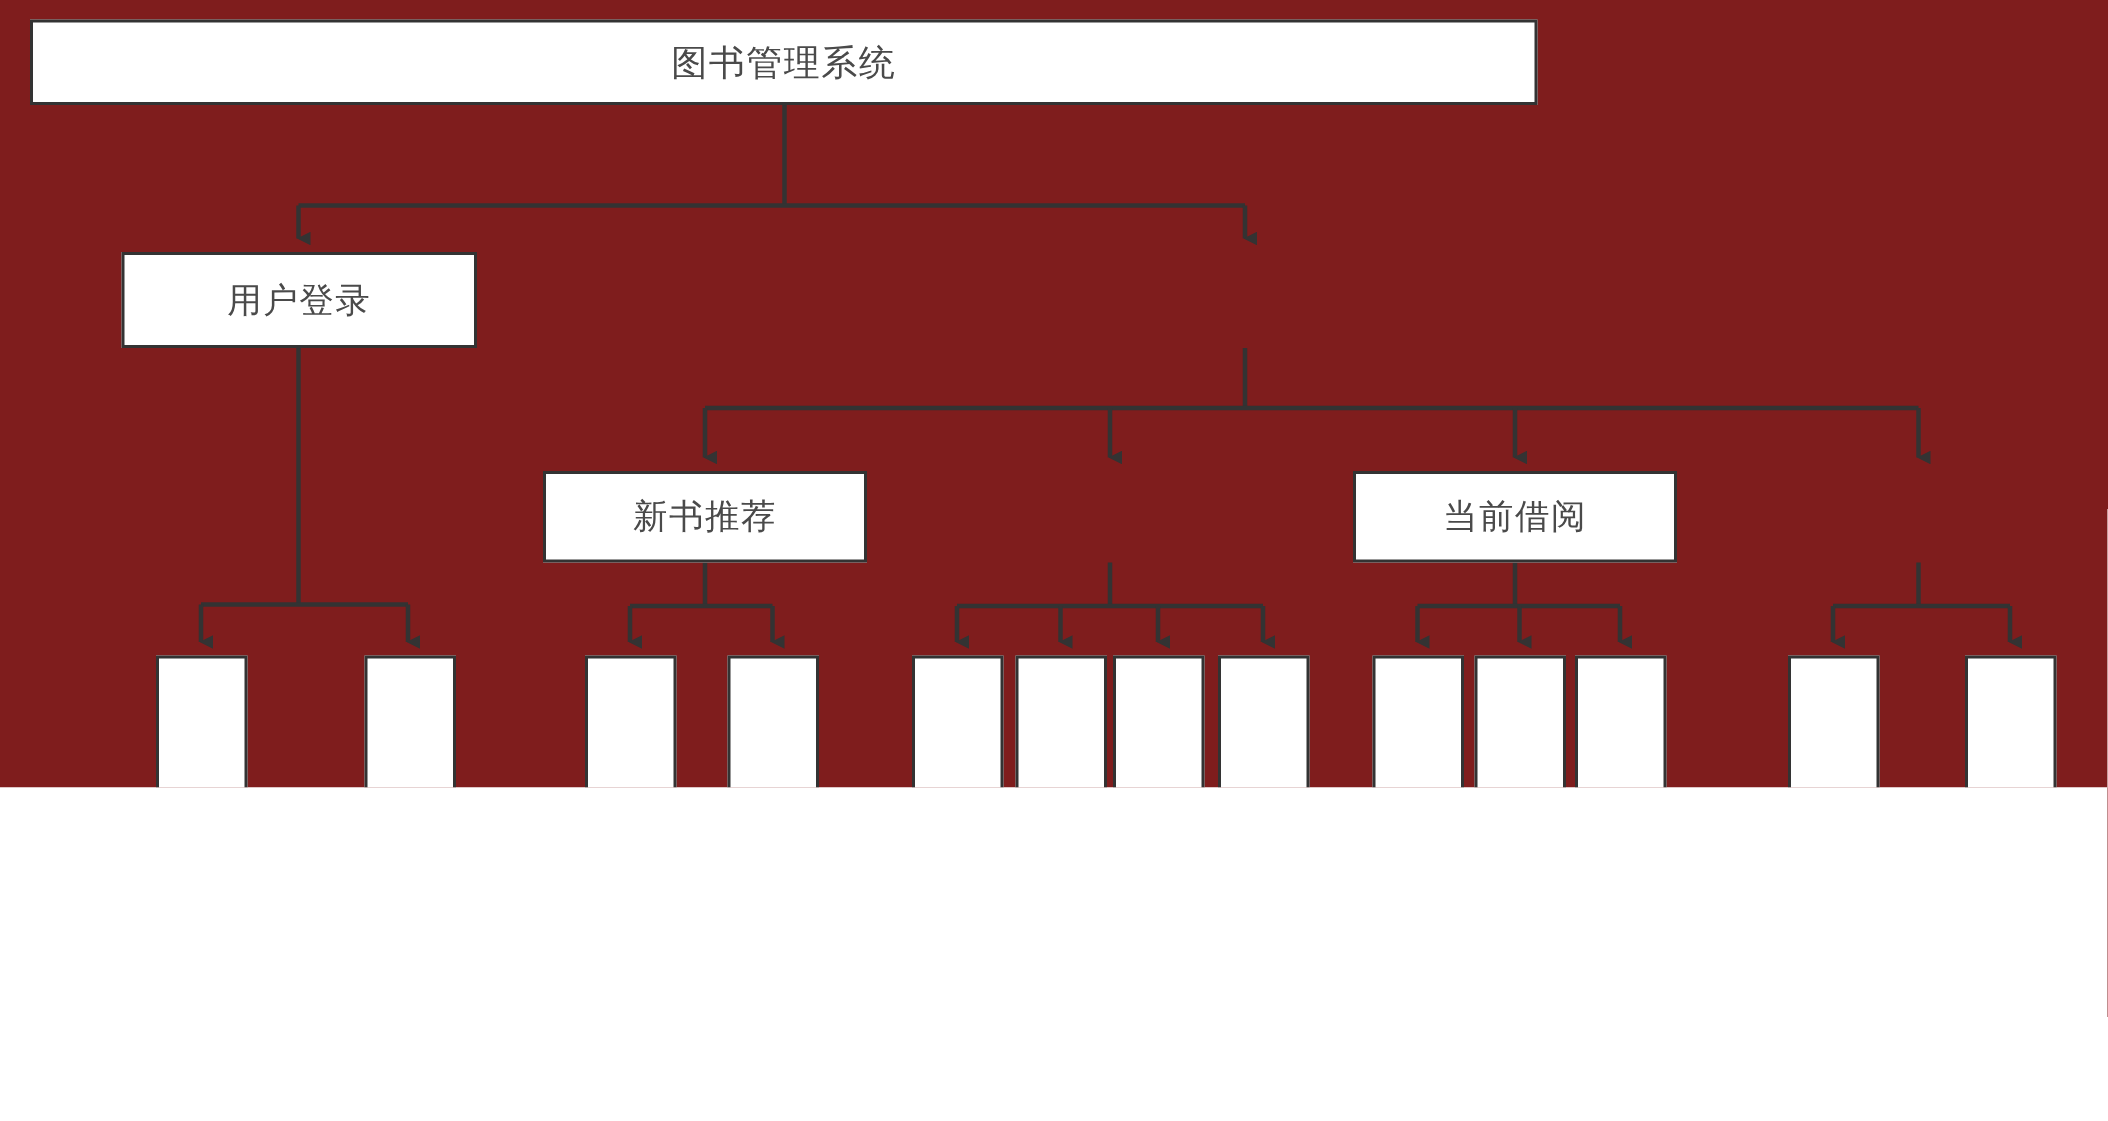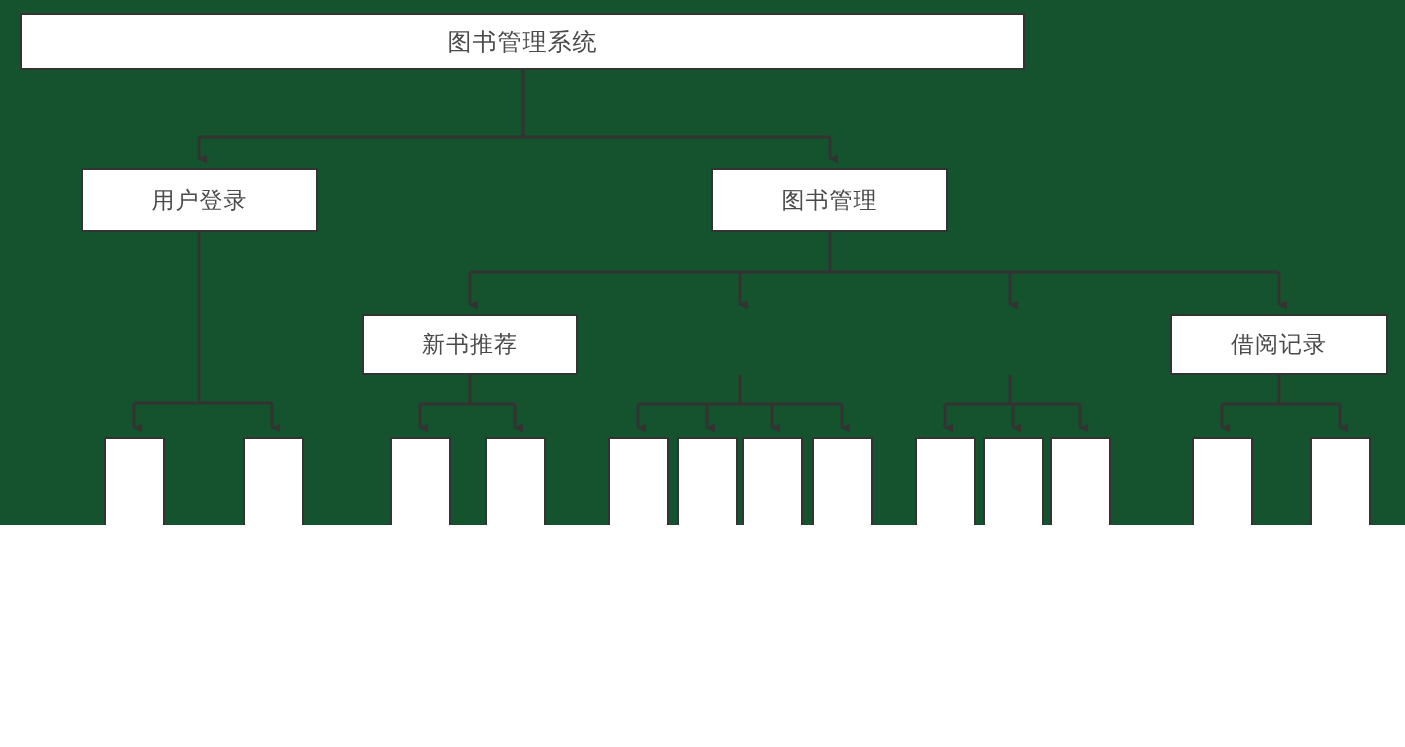--- a/index.html
+++ b/index.html
@@ -9,21 +9,21 @@
     background: #ffffff;
   }
   body {
     font-family: "DejaVu Sans", "Liberation Sans", sans-serif;
     color: #3c3c3c;
   }
   #canvas {
     position: relative;
     width: 1405px;
     height: 525px;
-    background: #14532d;
+    background: #7f1d1d;
     overflow: hidden;
   }
   svg.connectors {
     position: absolute;
     left: 0;
     top: 0;
     width: 1405px;
     height: 747px;
     pointer-events: none;
   }
@@ -128,29 +128,26 @@
     </g>
   </svg>
 
   <div class="node root horizontal" style="left:20px; top:13px; width:1005px; height:57px;">
     <span>图书管理系统</span>
   </div>
 
   <div class="node horizontal" style="left:81px; top:168px; width:237px; height:64px;">
     <span>用户登录</span>
   </div>
-  <div class="node horizontal" style="left:711px; top:168px; width:237px; height:64px;">
-    <span>图书管理</span>
-  </div>
 
   <div class="node horizontal" style="left:362px; top:314px; width:216px; height:61px;">
     <span>新书推荐</span>
   </div>
-  <div class="node horizontal" style="left:1170px; top:314px; width:218px; height:61px;">
-    <span>借阅记录</span>
+  <div class="node horizontal" style="left:902px; top:314px; width:216px; height:61px;">
+    <span>当前借阅</span>
   </div>
 
   <div class="node vertical centered" style="left:104px; top:437px; width:61px; height:296px;">
     <span class="vtext">用户登录</span>
   </div>
   <div class="node vertical centered" style="left:243px; top:437px; width:61px; height:296px;">
     <span class="vtext">注销登录</span>
   </div>
 
   <div class="node vertical centered" style="left:390px; top:437px; width:61px; height:296px;">

